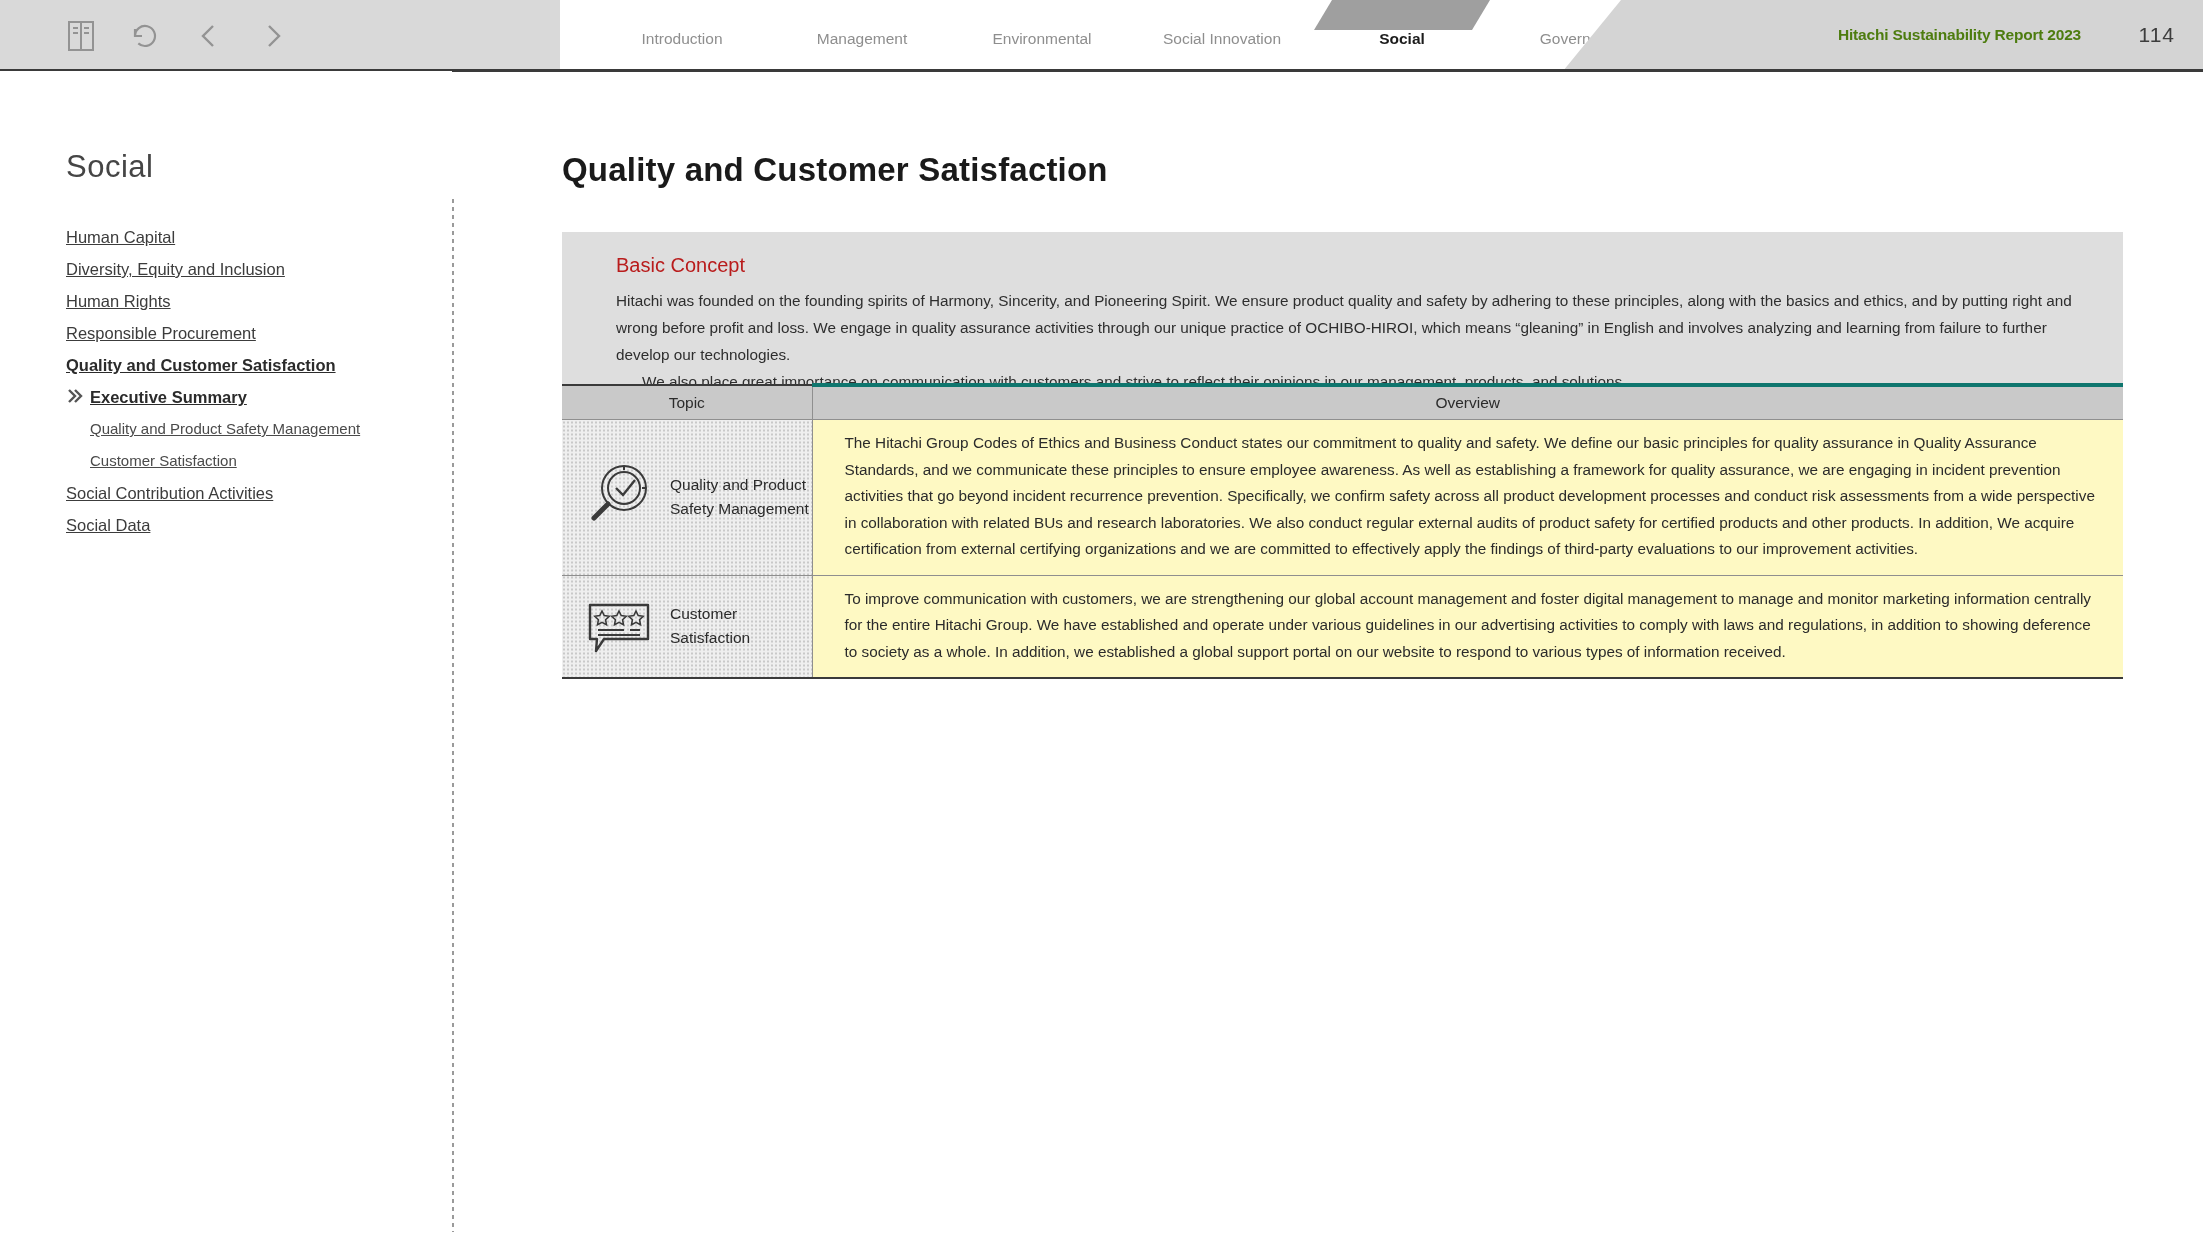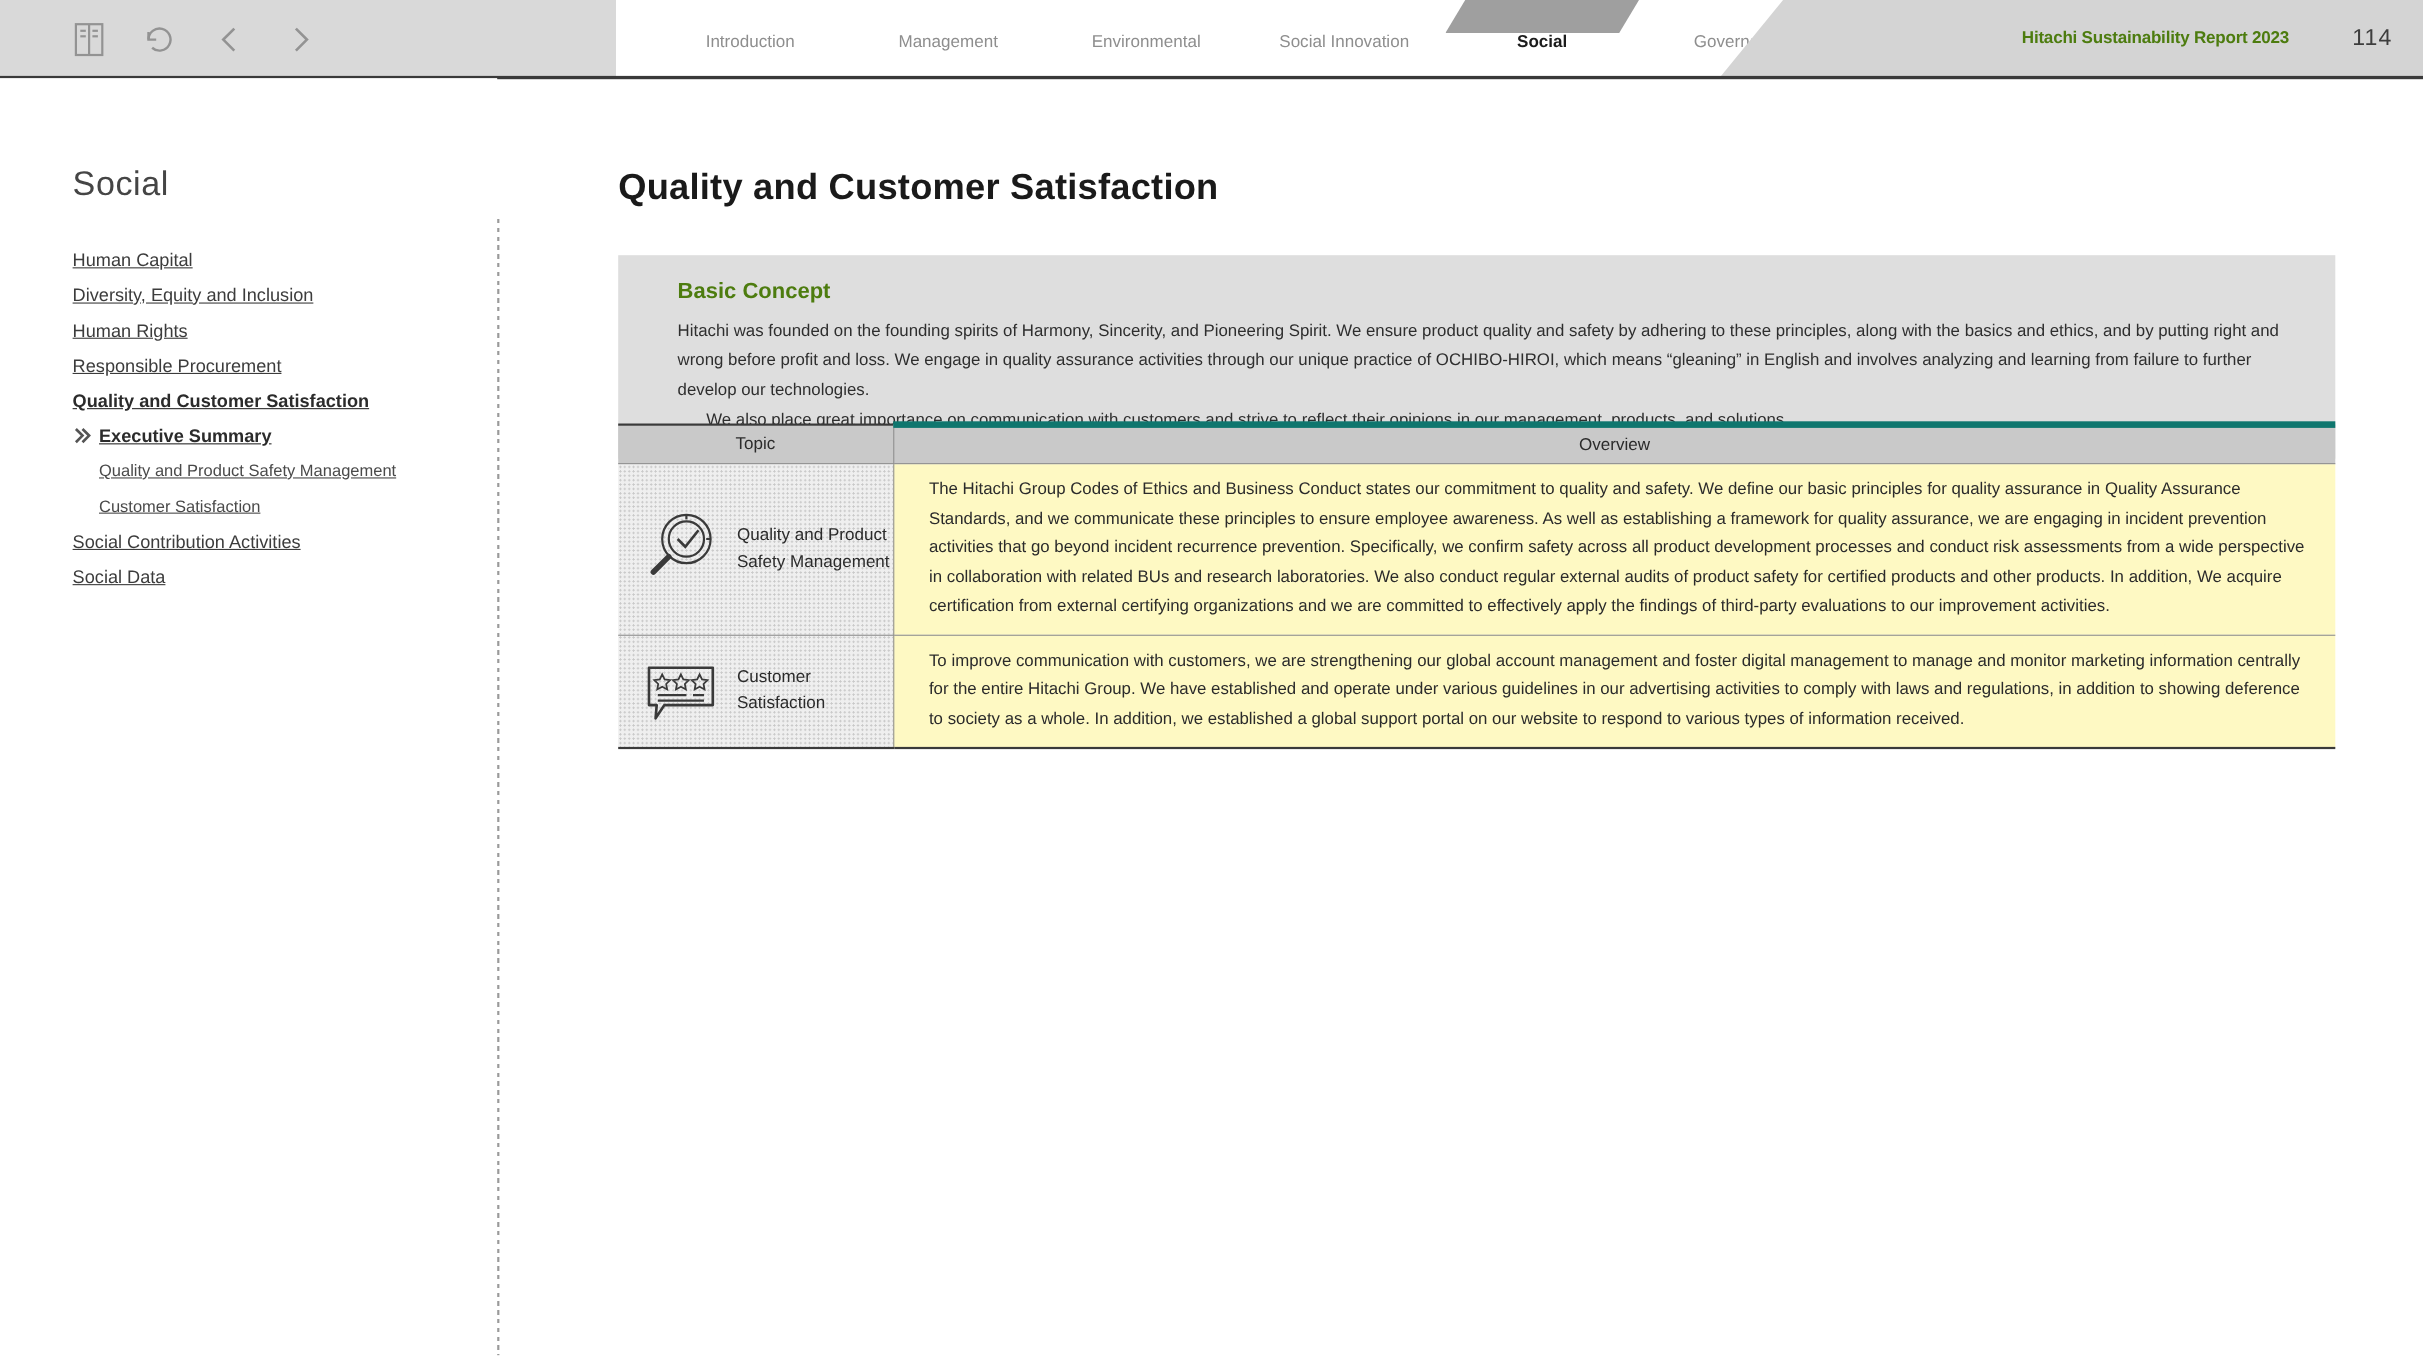--- a/index.html
+++ b/index.html
@@ -98,41 +98,41 @@
   .page-title{
     position:absolute;left:0;top:80px;
     font-size:33px;font-weight:bold;color:#1a1a1a;letter-spacing:.2px;
   }
 
   .basic-box{
     position:absolute;left:0;top:161px;width:1561px;
     background:#dedede;padding:18px 28px 22px 28px;box-sizing:border-box;
   }
   .basic-title{
-    font-size:20px;font-weight:bold;color:#4d7c0f;margin:4px 0 10px 26px;
+    font-size:20px;font-weight:normal;color:#b91c1c;margin:4px 0 10px 26px;
   }
   .basic-p{
     font-size:15.3px;line-height:27px;color:#2e2e2e;margin:0 0 0 26px;
     max-width:1480px;
   }
   .basic-p.indent{text-indent:26px;}
 
   
   .tbl{
     position:absolute;left:0;top:312px;width:1561px;
     border-collapse:collapse;table-layout:fixed;
   }
   .tbl col.c1{width:250px;}
   .tbl th{
     background:#c9c9c9;border:1px solid #8f8f8f;
     font-size:15.5px;font-weight:normal;color:#2b2b2b;
     padding:7px 0;text-align:center;
   }
   .tbl th:first-child{border-top:2px solid #3a3a3a;border-left:none;}
-  .tbl th:last-child{border-top:6px solid #0f766e;border-right:none;margin-left:36px;}
+  .tbl th:last-child{border-top:4px solid #0f766e;border-right:none;margin-left:36px;}
   .tbl td{
     border:1px solid #8f8f8f;vertical-align:top;
     font-size:15.3px;line-height:26.5px;color:#2b2b2b;
   }
   .tbl td.topic{
     border-left:none;text-align:left;vertical-align:middle;
     background:#efefef;
     background-image:
       radial-gradient(#c9c9c9 0.8px, transparent 0.9px);
     background-size:4px 4px;

